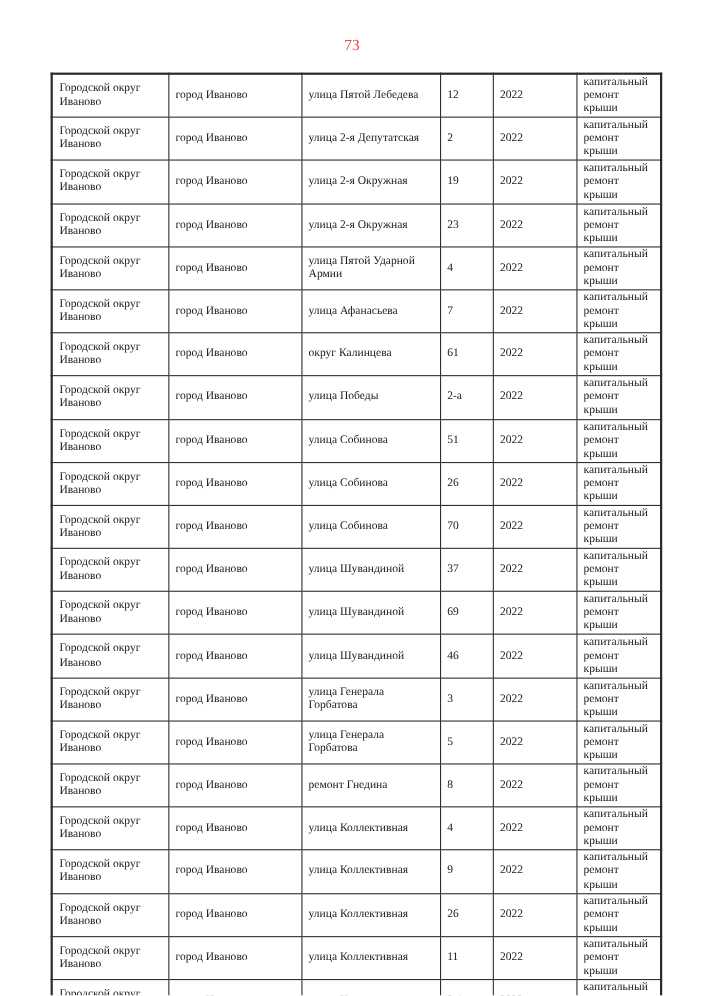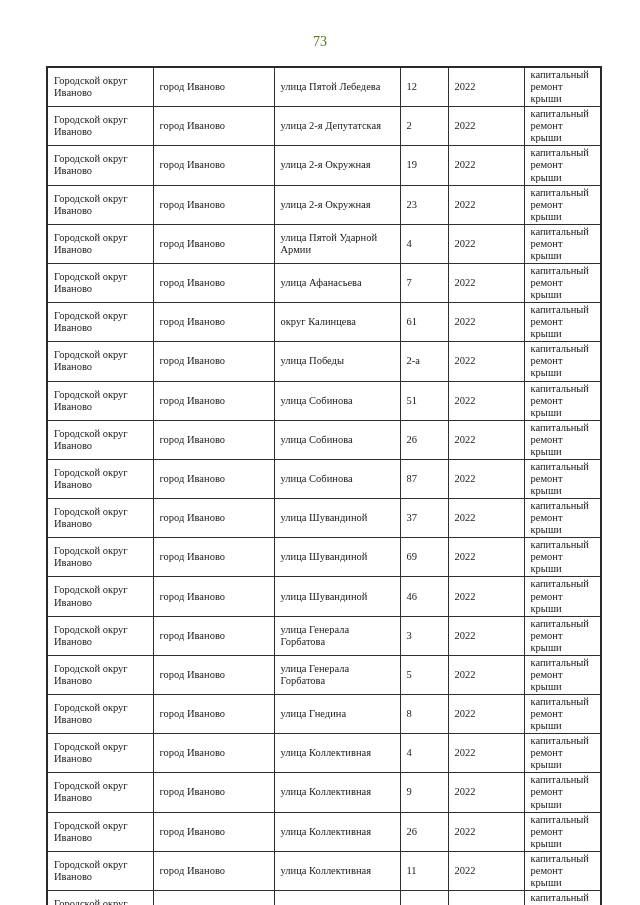--- a/index.html
+++ b/index.html
@@ -16,21 +16,21 @@
     color: #1a1a1a;
     overflow: hidden;
   }
   .page-number {
     position: absolute;
     top: 34px;
     left: 0;
     width: 640px;
     text-align: center;
     font-size: 14px;
-    color: #4d7c0f;
+    color: #ef4444;
   }
   table.doc-table {
     position: absolute;
     left: 46px;
     top: 66px;
     width: 554px;
     border-collapse: collapse;
     table-layout: fixed;
     border: 2px solid #2a2a2a;
   }
@@ -144,21 +144,21 @@
       <td>город Иваново</td>
       <td>улица Собинова</td>
       <td>26</td>
       <td>2022</td>
       <td>капитальный ремонт крыши</td>
     </tr>
         <tr>
       <td>Городской округ Иваново</td>
       <td>город Иваново</td>
       <td>улица Собинова</td>
-      <td>87</td>
+      <td>70</td>
       <td>2022</td>
       <td>капитальный ремонт крыши</td>
     </tr>
         <tr>
       <td>Городской округ Иваново</td>
       <td>город Иваново</td>
       <td>улица Шувандиной</td>
       <td>37</td>
       <td>2022</td>
       <td>капитальный ремонт крыши</td>
@@ -191,21 +191,21 @@
       <td>Городской округ Иваново</td>
       <td>город Иваново</td>
       <td>улица Генерала Горбатова</td>
       <td>5</td>
       <td>2022</td>
       <td>капитальный ремонт крыши</td>
     </tr>
         <tr>
       <td>Городской округ Иваново</td>
       <td>город Иваново</td>
-      <td>улица Гнедина</td>
+      <td>ремонт Гнедина</td>
       <td>8</td>
       <td>2022</td>
       <td>капитальный ремонт крыши</td>
     </tr>
         <tr>
       <td>Городской округ Иваново</td>
       <td>город Иваново</td>
       <td>улица Коллективная</td>
       <td>4</td>
       <td>2022</td>

